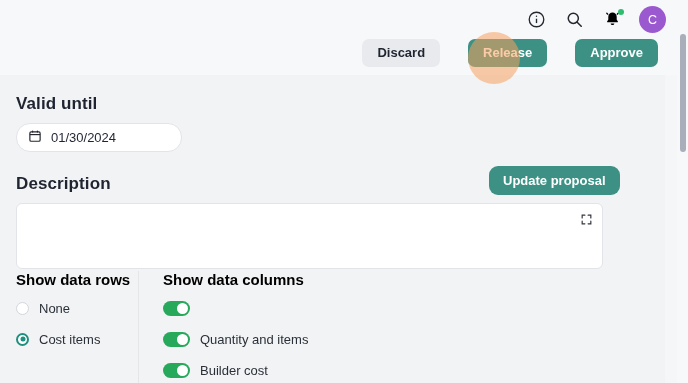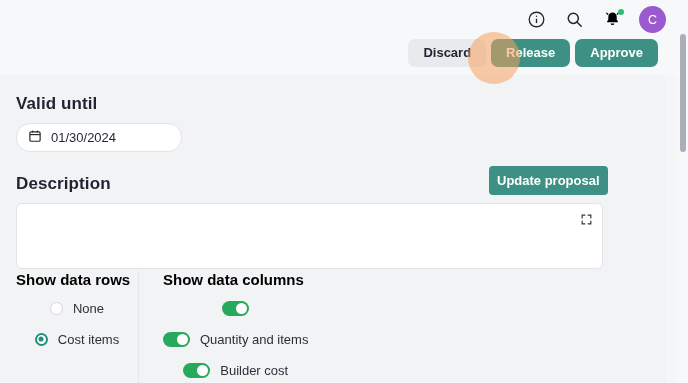--- a/index.html
+++ b/index.html
@@ -68,21 +68,21 @@
     letter-spacing: .2px;
   }
 
   
   .actions {
     position: absolute;
     right: 30px;
     top: 39px;
     display: flex;
     align-items: center;
-    gap: 5px;
+    gap: 28px;
   }
   .btn {
     border: none;
     border-radius: 7px;
     font-family: "Liberation Sans", sans-serif;
     font-size: 13px;
     font-weight: bold;
     padding: 0 15px;
     height: 28px;
     line-height: 28px;
@@ -154,26 +154,26 @@
   }
 
   
   .update-btn {
     position: absolute;
     left: 489px;
     top: 91px;
     background: #3c9184;
     color: #ffffff;
     border: none;
-    border-radius: 4px;
+    border-radius: 9px;
     font-family: "Liberation Sans", sans-serif;
     font-size: 13px;
     font-weight: bold;
     height: 29px;
-    padding: 0 8px;
+    padding: 0 14px;
     cursor: pointer;
     z-index: 5;
   }
 
   
   .desc-block {
     position: absolute;
     left: 16px;
     top: 88px;
     width: 587px;
@@ -233,21 +233,20 @@
     color: #000000;
     margin-bottom: 9px;
   }
   .opt-row {
     display: flex;
     align-items: center;
     gap: 10px;
     height: 22px;
     margin-bottom: 9px;
     cursor: pointer;
-    justify-content: center;
   }
   .opt-text {
     font-size: 13px;
     color: #2b3038;
   }
 
   
   .radio {
     width: 13px;
     height: 13px;

